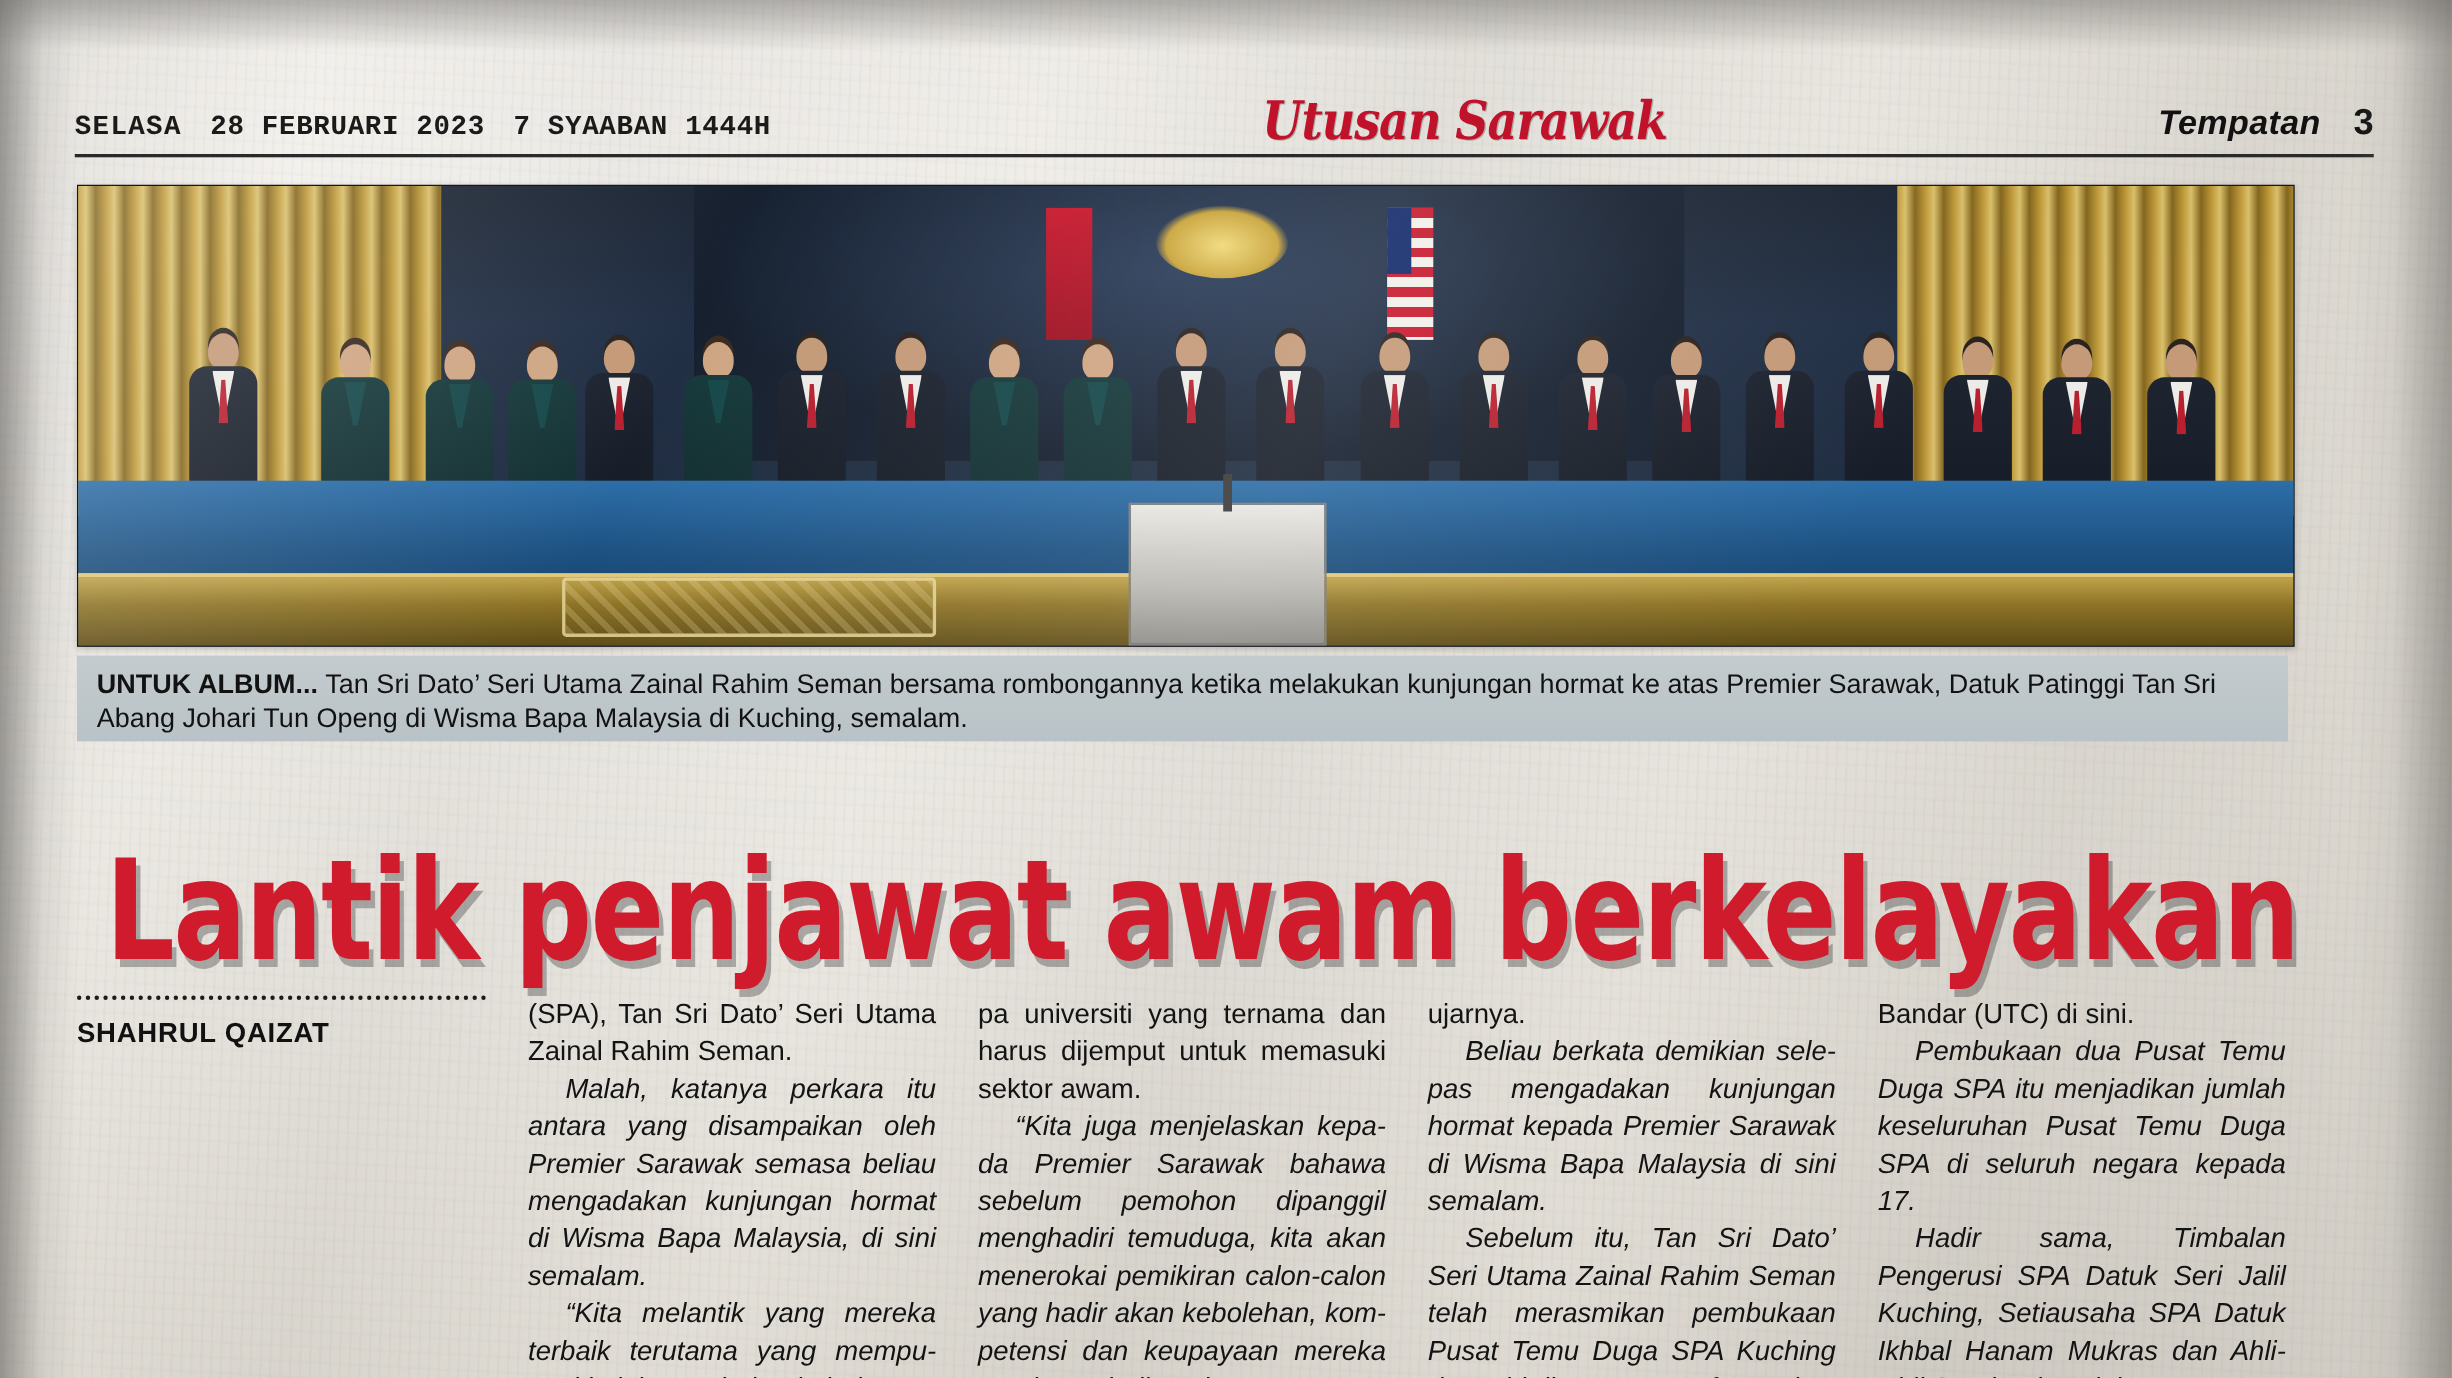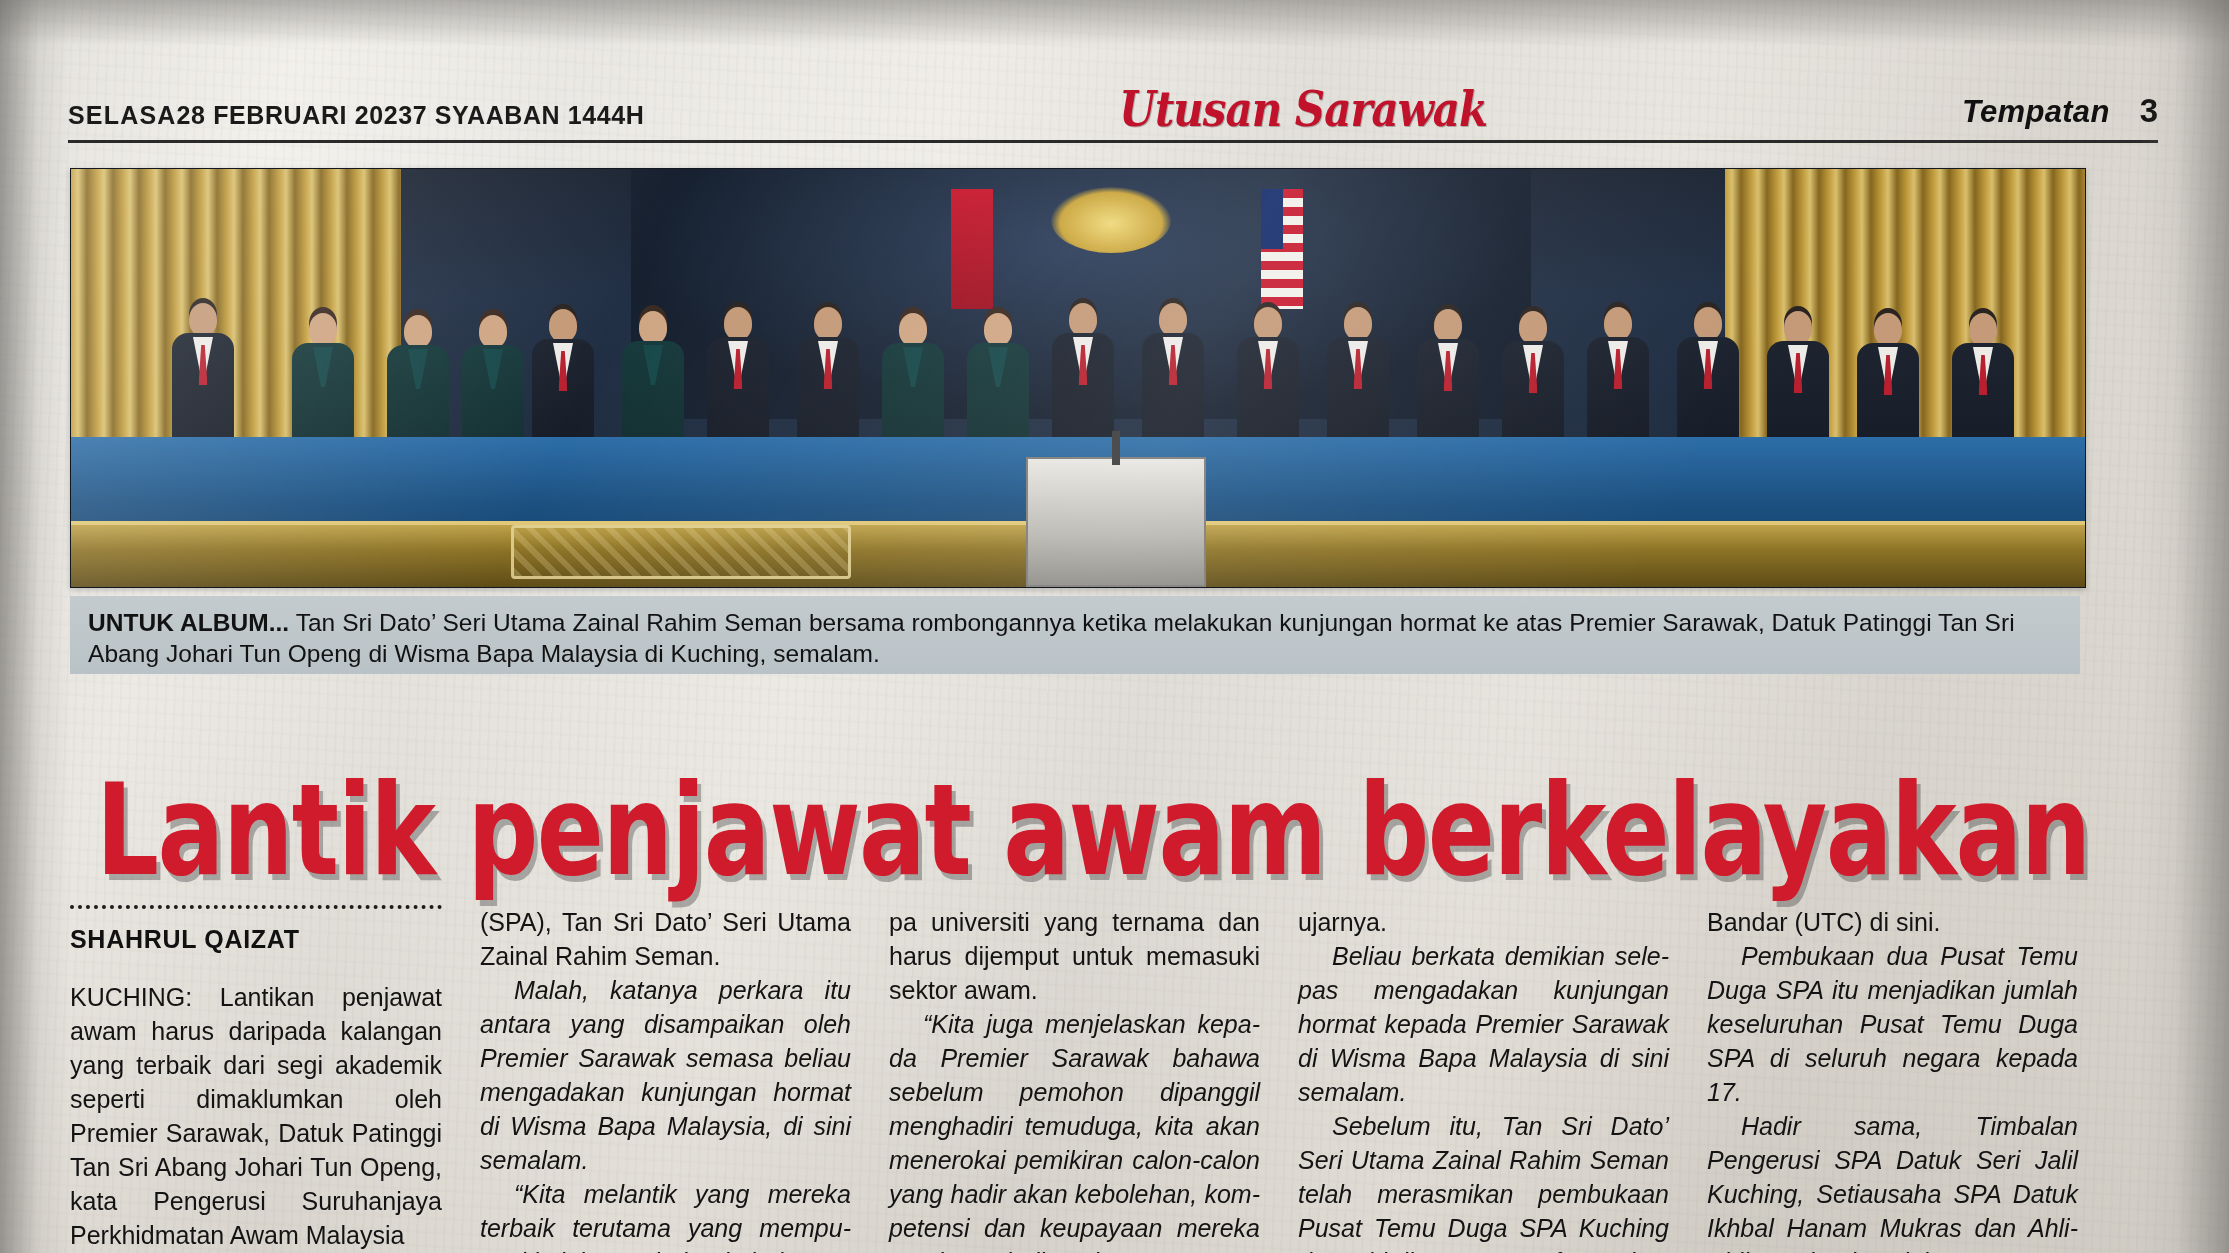--- a/index.html
+++ b/index.html
@@ -48,23 +48,23 @@
     pointer-events: none;
   }
 
   
   #masthead {
     position: absolute;
     left: 68px; top: 78px; width: 2090px; height: 52px;
     display: flex; align-items: flex-end; justify-content: space-between;
   }
   #masthead-left {
-    display: flex; align-items: baseline; 
+    display: flex; align-items: baseline; gap: 26px;
     font-size: 25px; letter-spacing: 0.4px; color: #1a1a1a;
-    font-family: Liberation Sans, sans-serif;
+    font-family: Liberation Mono, monospace;
   }
   #masthead-left .day { font-weight: 700; letter-spacing: 1.2px; }
   #masthead-left .greg { font-weight: 600; letter-spacing: 0.6px; }
   #masthead-left .hij { font-weight: 600; letter-spacing: 0.6px; }
   #paper-title {
     font-family: "DejaVu Serif", serif;
     font-weight: 700;
     font-style: italic;
     font-size: 42px;
     color: #c1122b;
@@ -413,21 +413,20 @@
     <div id="caption-text"><span class="lead">UNTUK ALBUM...</span><span> Tan Sri Dato’ Seri Utama Zainal Rahim Seman bersama rombongannya ketika melakukan kunjungan hormat ke atas Premier Sarawak, Datuk Patinggi Tan Sri Abang Johari Tun Openg di Wisma Bapa Malaysia di Kuching, semalam.</span></div>
   </div>
 
   <h1 id="headline">Lantik penjawat awam berkelayakan</h1>
 
   <div id="body-columns">
 
     <div class="col c1">
       <div class="byline-rule"></div>
       <div id="byline">SHAHRUL QAIZAT</div>
-      <p class="first-para">KUCHING: Lantikan penjawat awam harus daripada kalangan yang terbaik dari segi akademik seperti dimaklumkan oleh Premier Sarawak, Datuk Patinggi Tan Sri Abang Johari Tun Openg, kata Pengerusi Suruhanjaya Perkhidmatan Awam Malaysia</p>
     </div>
 
     <div class="col c2">
       <p>(SPA), Tan Sri Dato’ Seri Utama Zainal Rahim Seman.</p>
       <p>Malah, katanya  perkara itu antara yang disampaikan oleh Premier Sarawak semasa beliau mengadakan kunjungan hormat di Wisma Bapa Malaysia, di sini semalam.</p>
       <p>“Kita melantik yang mereka terbaik terutama yang mempu-nyai kelulusan daripada bebera-</p>
     </div>
 
     <div class="col c3">
       <p>pa universiti yang ternama dan harus dijemput untuk memasuki sektor awam.</p>

